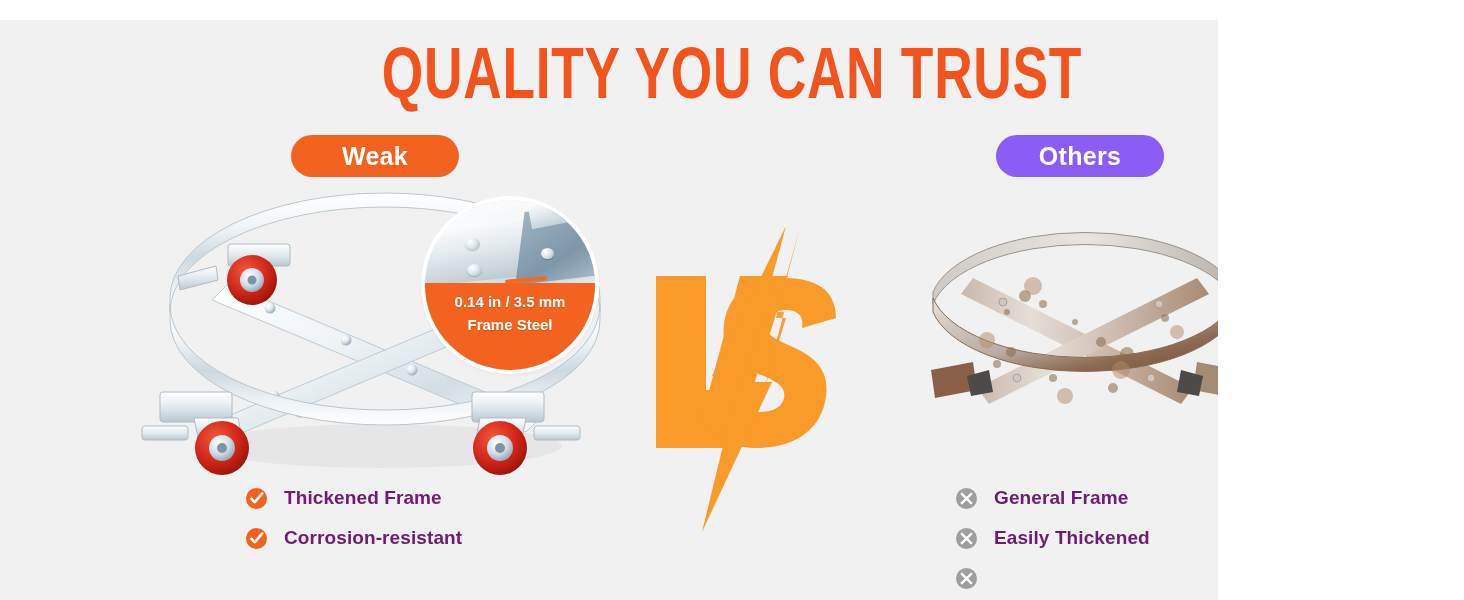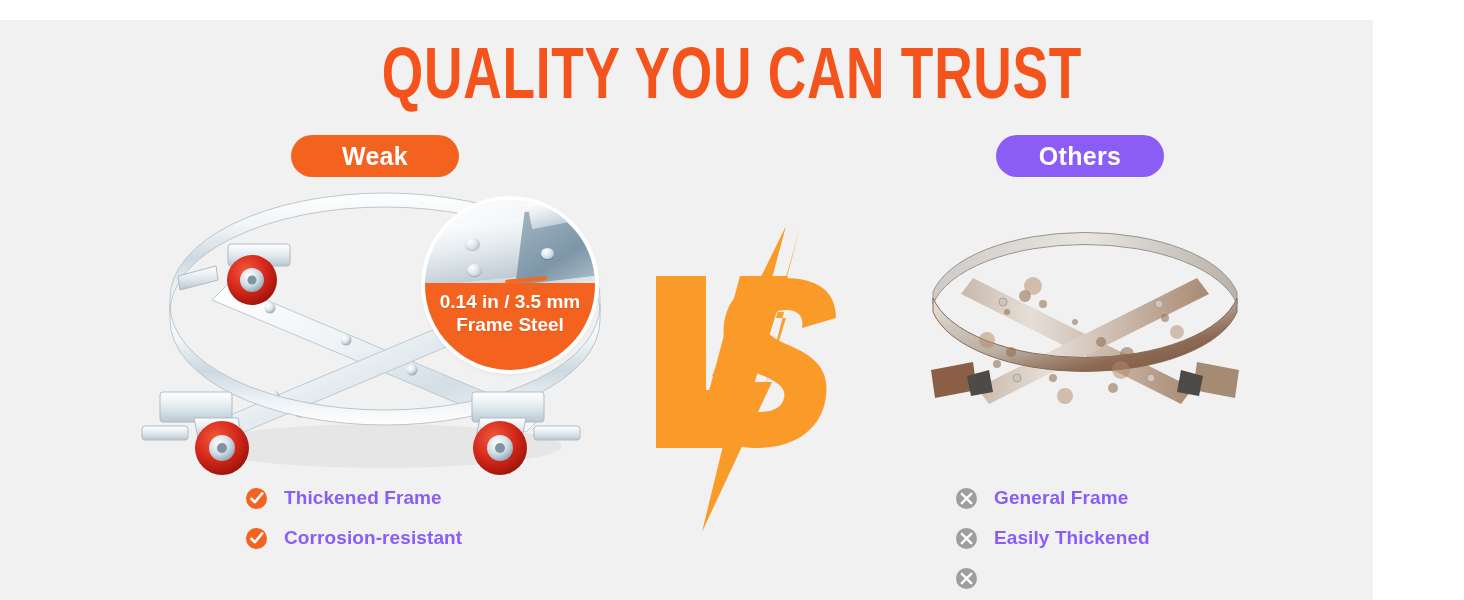--- a/index.html
+++ b/index.html
@@ -7,21 +7,21 @@
     padding: 0;
     background: #ffffff;
   }
   body {
     font-family: "Liberation Sans", sans-serif;
     -webkit-font-smoothing: antialiased;
   }
 
   #banner {
     position: relative;
-    width: 1373px;
+    width: 1218px;
     height: 600px;
     overflow: hidden;
     background: #ffffff;
   }
 
   
   .bg-plate {
     position: absolute;
     left: 0;
     top: 20px;
@@ -129,21 +129,21 @@
     background: #f4621f;
     display: flex;
     flex-direction: column;
     align-items: center;
     justify-content: flex-start;
     padding-top: 7px;
     box-sizing: border-box;
   }
   .callout-band div {
     color: #ffffff;
-    font-size: 19px;
+    font-size: 15px;
     font-weight: 700;
     line-height: 23px;
     white-space: nowrap;
     text-shadow: 0 1px 1px rgba(0,0,0,.12);
   }
 
   
   .vs-wrap {
     position: absolute;
     left: 648px;
@@ -168,21 +168,21 @@
     height: 21px;
     flex: 0 0 21px;
     border-radius: 50%;
     position: relative;
     margin-right: 17px;
   }
   .feat-icon svg { display: block; }
   .feat-label {
     font-size: 19px;
     font-weight: 700;
-    color: #8b5cf6;
+    color: #701a75;
     letter-spacing: .1px;
     white-space: nowrap;
   }
 </style>
 </head>
 <body>
 
 <div id="banner">
 
   <div class="bg-plate"></div>

